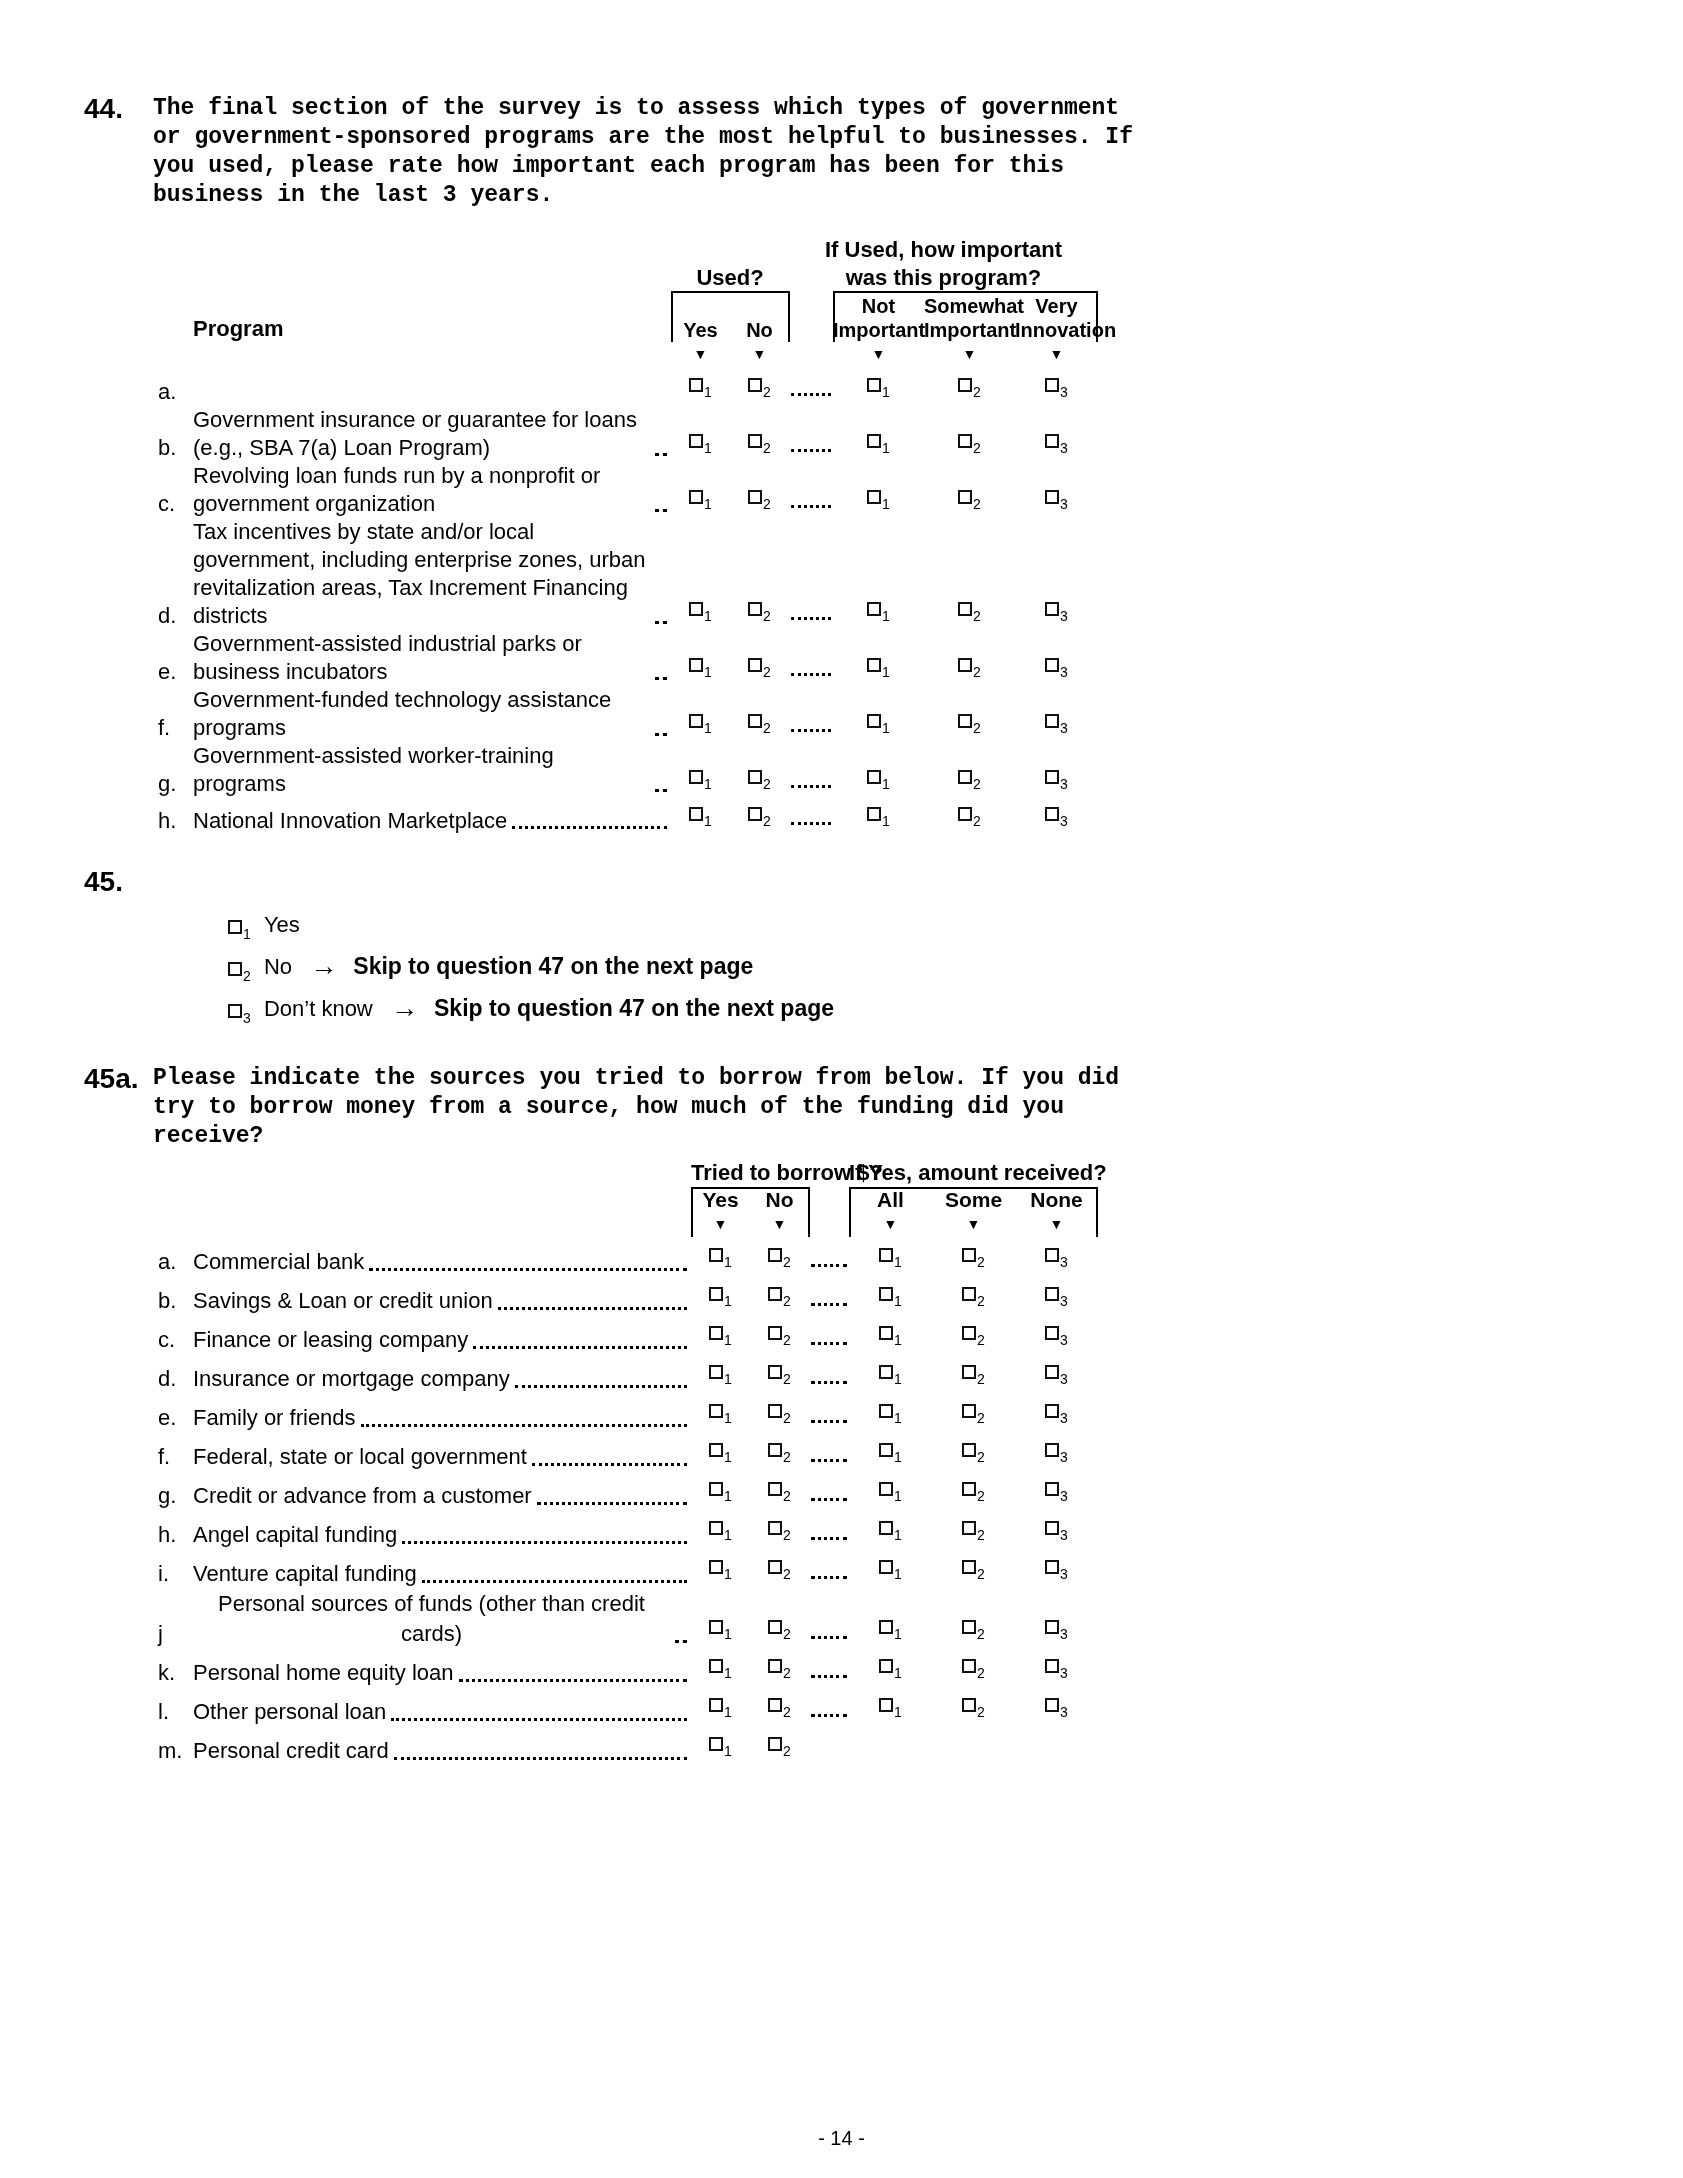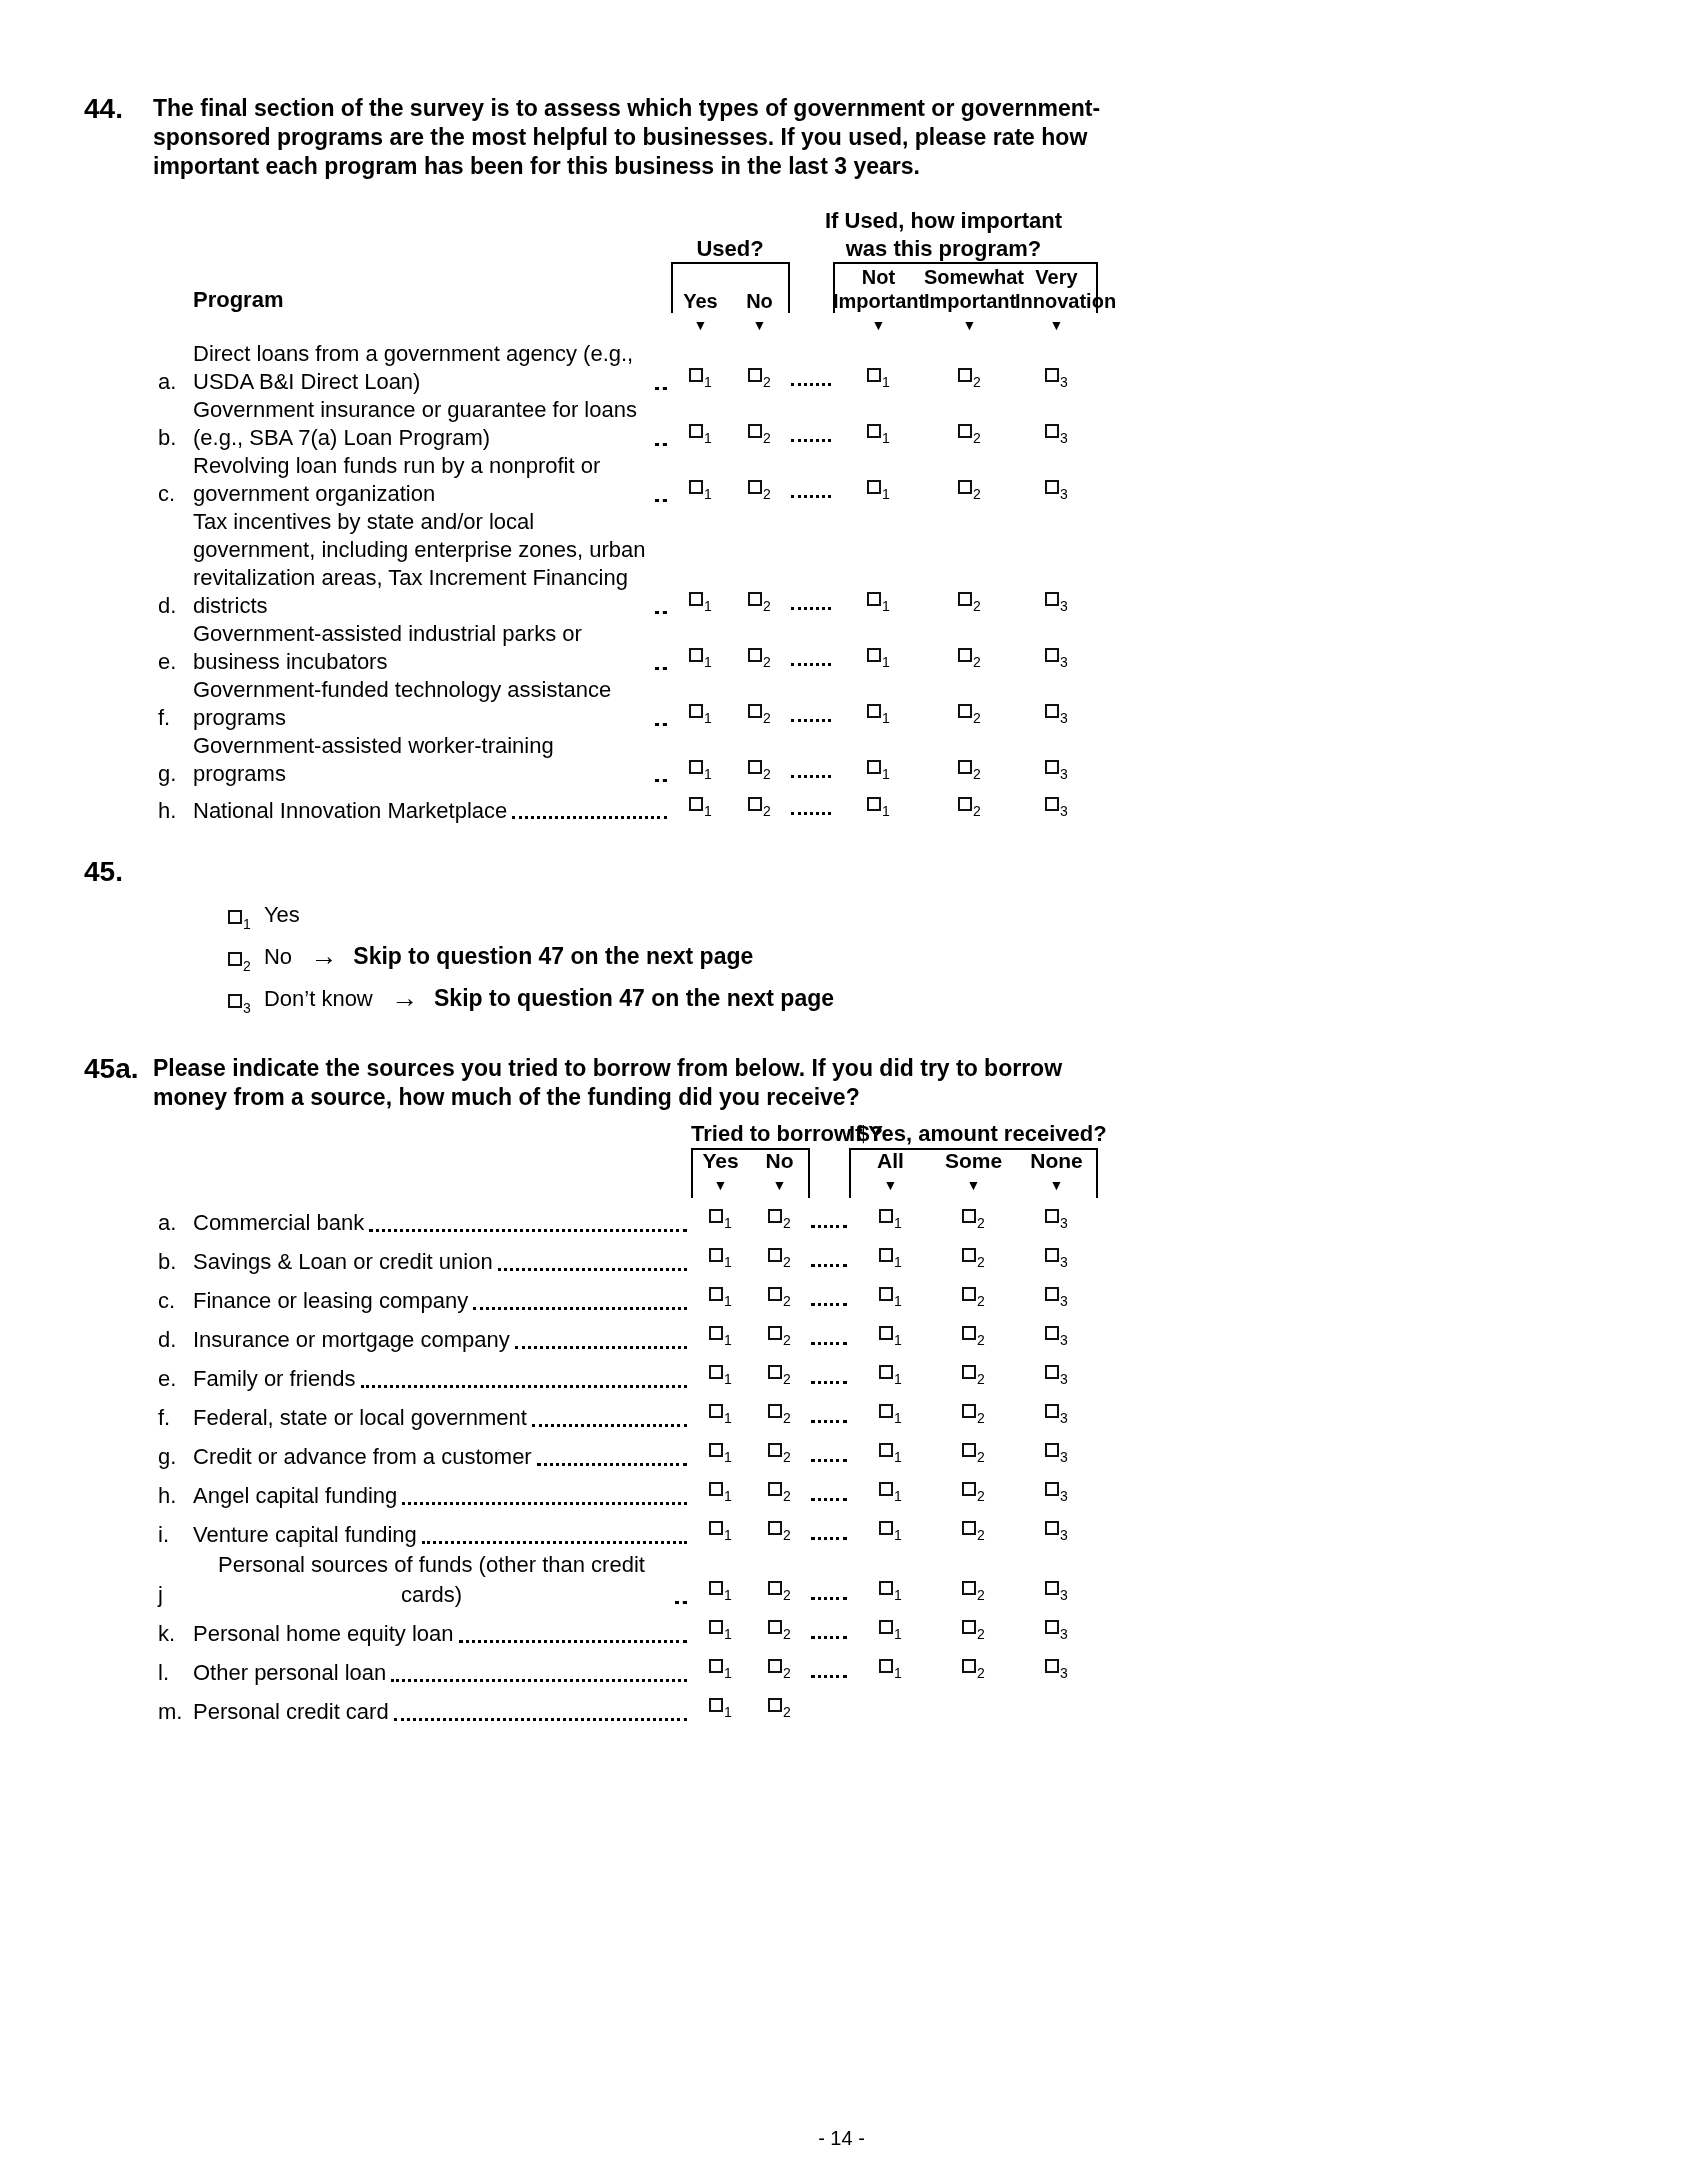--- a/index.html
+++ b/index.html
@@ -11,21 +11,21 @@
     background: #ffffff;
     color: #000;
     font-family: "Liberation Sans", sans-serif;
     overflow: hidden;
   }
   .content { position: absolute; left: 84px; top: 94px; width: 1129px; }
 
   
   .qrow { display: flex; align-items: flex-start; }
   .qnum { flex: 0 0 69px; font-size: 28px; font-weight: bold; line-height: 30px; white-space: nowrap; }
-  .qtext { font-size: 23px; font-weight: bold; line-height: 29px; }
+  .qtext { font-size: 23px; font-weight: bold; line-height: 29px; font-family: Liberation Mono, monospace; }
 
   
   .grid44  { display: grid; grid-template-columns: 40px 1fr 59px 59px 44px 91px 91px 83px; width: 945px; }
   .grid45a { display: grid; grid-template-columns: 40px 1fr 59px 59px 40px 83px 83px 83px; width: 945px; }
   .tablewrap { margin-left: 69px; }
 
   
   .thead { position: relative; font-weight: bold; }
   .thead44 { margin-top: 26px; height: 133px; }
   .thead45a { margin-top: 8px; height: 79px; }
@@ -105,26 +105,20 @@
           <div class="arr" style="grid-column:3">▼</div>
           <div class="arr" style="grid-column:4">▼</div>
           <div class="arr" style="grid-column:6">▼</div>
           <div class="arr" style="grid-column:7">▼</div>
           <div class="arr" style="grid-column:8">▼</div>
         </div>
       </div>
       <div id="q44-rows" class="rows44">
           <div class="grid44 trow">
             <div class="cell letter" style="grid-column: 1;">a.</div>
-            <div class="cell" style="grid-column: 2;">
-              <div class="labelflex">
-                <span class="labeltext">Direct loans from a government agency (e.g., USDA B&amp;I Direct Loan)</span>
-                <span class="leader"></span>
-              </div>
-            </div>
             <div class="cell cbcell" style="grid-column: 3;"><span class="cb"><span class="box"></span><span class="subn">1</span></span></div>
             <div class="cell cbcell" style="grid-column: 4;"><span class="cb"><span class="box"></span><span class="subn">2</span></span></div>
             <div class="cell" style="grid-column: 5;">
               <span class="midleader"></span>
             </div>
             <div class="cell cbcell" style="grid-column: 6;"><span class="cb"><span class="box"></span><span class="subn">1</span></span></div>
             <div class="cell cbcell" style="grid-column: 7;"><span class="cb"><span class="box"></span><span class="subn">2</span></span></div>
             <div class="cell cbcell" style="grid-column: 8;"><span class="cb"><span class="box"></span><span class="subn">3</span></span></div>
           </div>
           <div class="grid44 trow">

